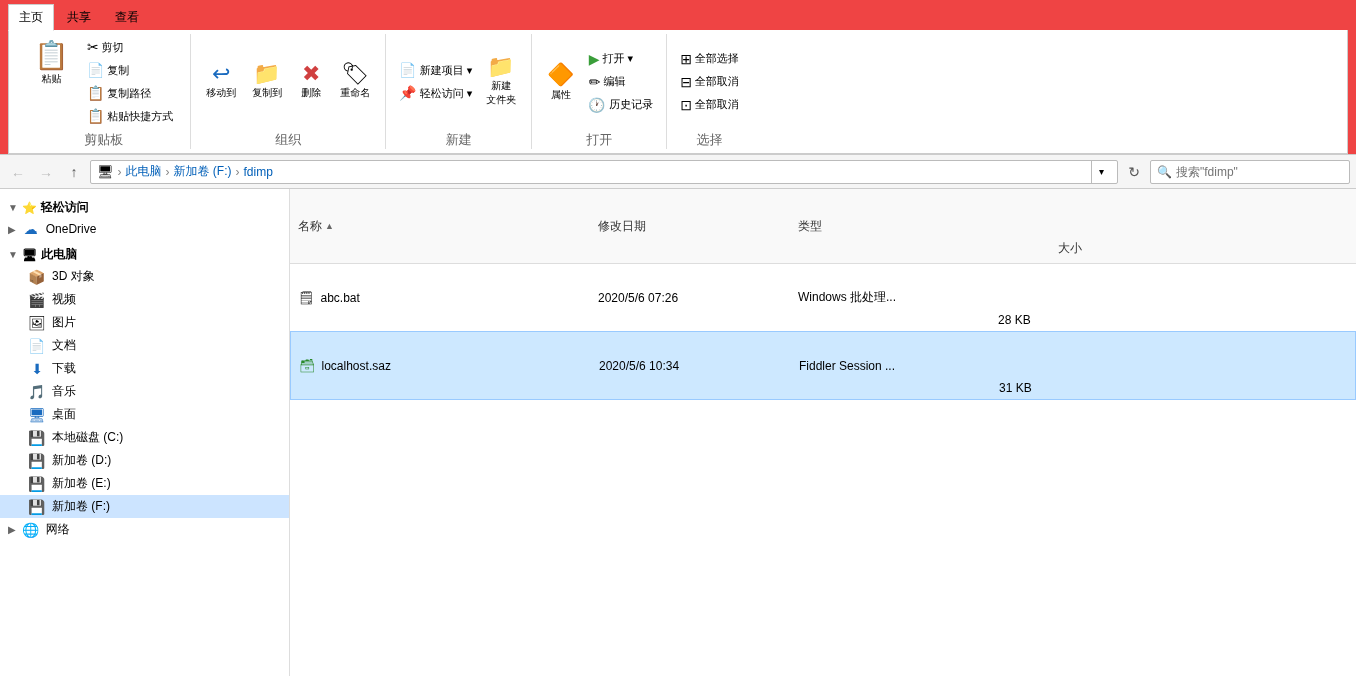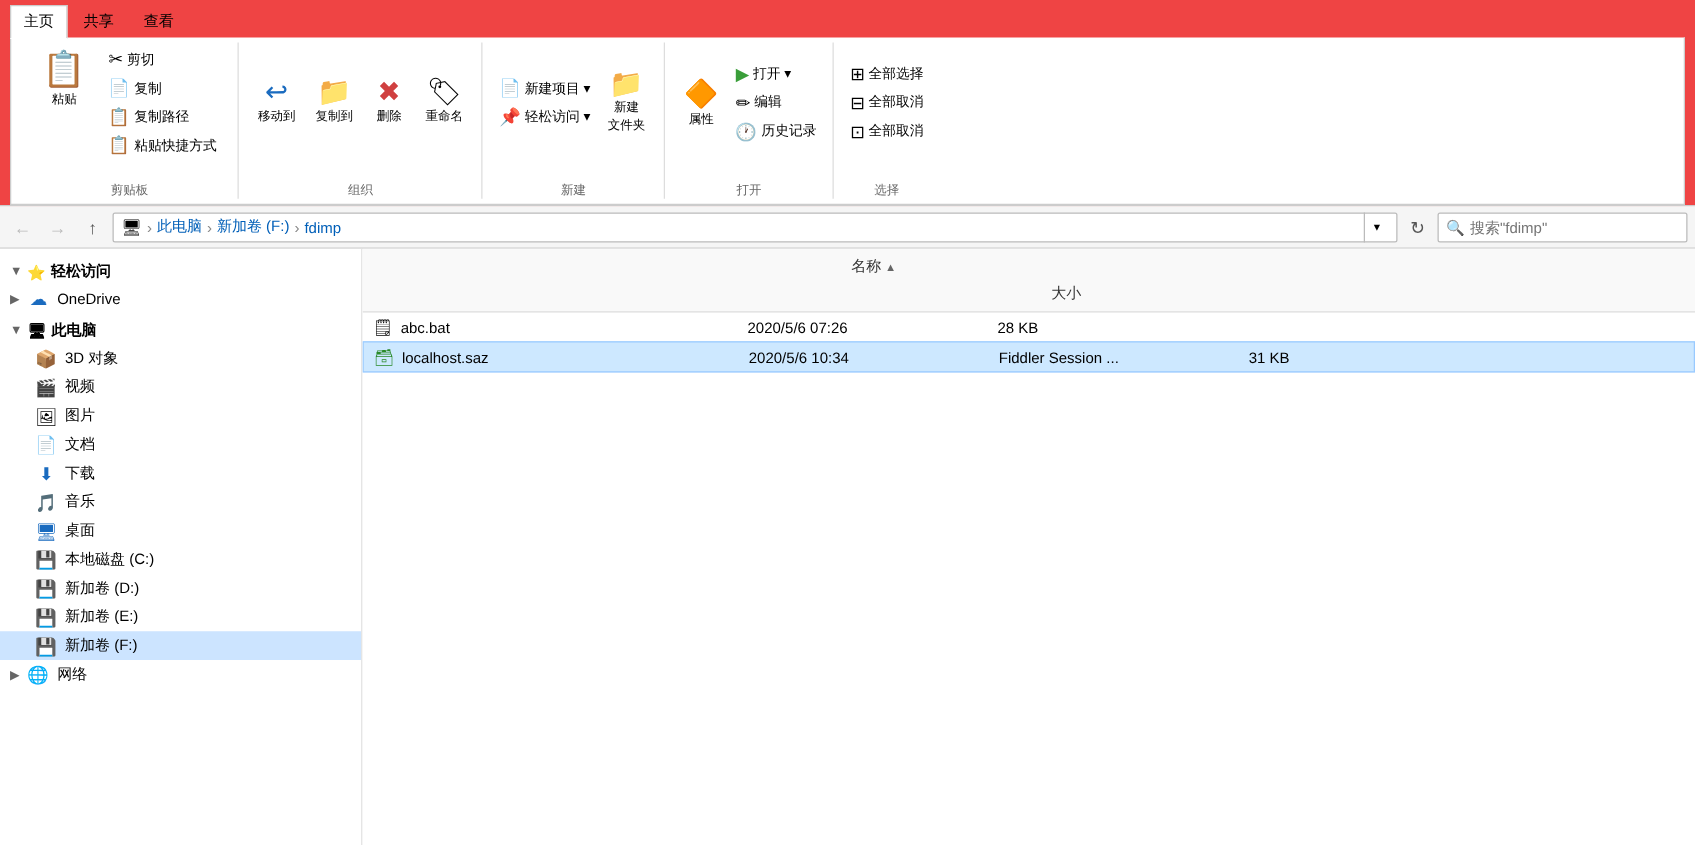--- a/index.html
+++ b/index.html
@@ -6,21 +6,21 @@
     body { font-family: 'Microsoft YaHei', 'SimSun', sans-serif; font-size: 12px; background: #f0f0f0; color: #000; user-select: none; overflow: hidden; width: 1356px; height: 676px; }
 
     
     .ribbon { background: #ef4444; border-bottom: 1px solid #ccc; padding: 4px 8px 0 8px; }
     .ribbon-tabs { display: flex; gap: 2px; }
     .ribbon-tab { padding: 4px 10px; font-size: 12px; cursor: pointer; border: 1px solid transparent; border-bottom: none; }
     .ribbon-tab.active { background: #fff; border-color: #ccc; border-bottom: 1px solid #fff; margin-bottom: -1px; }
     .ribbon-content { background: #fff; border: 1px solid #ccc; border-top: none; padding: 4px 8px; display: flex; align-items: stretch; gap: 0; }
     .ribbon-group { display: flex; flex-direction: column; align-items: center; padding: 0 8px; border-right: 1px solid #ddd; }
     .ribbon-group:last-child { border-right: none; }
-    .ribbon-group-label { font-size: 10px; color: #666; margin-top: 16px; text-align: center; }
+    .ribbon-group-label { font-size: 13px; color: #666; margin-top: 2px; text-align: center; }
     .ribbon-buttons { display: flex; align-items: center; gap: 2px; flex: 1; }
     .ribbon-btn { display: flex; flex-direction: column; align-items: center; padding: 2px 6px; cursor: pointer; border: 1px solid transparent; border-radius: 2px; min-width: 40px; }
     .ribbon-btn .icon { font-size: 22px; line-height: 1; }
     .ribbon-btn .label { font-size: 10px; text-align: center; margin-top: 1px; white-space: nowrap; }
     .ribbon-btn-small { display: flex; align-items: center; gap: 3px; padding: 2px 4px; cursor: pointer; border: 1px solid transparent; border-radius: 2px; font-size: 11px; white-space: nowrap; }
     .ribbon-btn-small .icon { font-size: 14px; }
     .small-group { display: flex; flex-direction: column; gap: 1px; }
 
     
     .address-bar { background: #f5f5f5; border-bottom: 1px solid #ccc; display: flex; align-items: center; padding: 3px 6px; gap: 4px; height: 34px; }
@@ -41,27 +41,27 @@
     
     .sidebar { width: 290px; background: #fff; border-right: 1px solid #ddd; overflow-y: auto; padding: 4px 0; flex-shrink: 0; }
     .sidebar-item { display: flex; align-items: center; gap: 6px; padding: 3px 8px; cursor: pointer; font-size: 12px; white-space: nowrap; }
     .sidebar-item.selected { background: #cce4ff; }
     .sidebar-item .si-icon { font-size: 14px; width: 18px; text-align: center; }
     .sidebar-section { padding: 6px 8px 2px 8px; font-weight: bold; font-size: 12px; display: flex; align-items: center; gap: 4px; cursor: pointer; }
     .expand-arrow { font-size: 10px; color: #666; }
 
     
     .file-area { flex: 1; background: #fff; overflow: auto; }
-    .file-header { display: flex; align-items: center; border-bottom: 1px solid #ddd; padding: 4px 0; background: #f9f9f9; flex-direction: column; }
+    .file-header { display: flex; align-items: center; border-bottom: 1px solid #ddd; padding: 4px 0; background: #f9f9f9; }
     .file-col { padding: 2px 8px; font-size: 12px; color: #333; cursor: pointer; display: flex; align-items: center; gap: 3px; }
     .file-col .sort-arrow { font-size: 9px; color: #666; }
     .col-name { width: 300px; }
     .col-date { width: 200px; }
     .col-type { width: 200px; }
-    .col-size { width: 100px; text-align: right; justify-content: flex-end; }
+    .col-size { width: 100px; text-align: right; justify-content: flex-end; margin-top: 45px; }
     .file-row { display: flex; align-items: center; padding: 2px 0; cursor: pointer; }
     .file-row.selected { background: #cde8ff; border: 1px solid #99caff; }
     .file-cell { padding: 2px 8px; font-size: 12px; }
     .file-name-cell { width: 300px; display: flex; align-items: center; gap: 6px; }
     .file-icon { font-size: 14px; }
     .file-date { width: 200px; }
     .file-type { width: 200px; }
     .file-size { width: 100px; text-align: left; padding-right: 16px; }
 
     
@@ -306,31 +306,38 @@
       <span>网络</span>
     </div>
   </div>
 
   <div class="file-area">
     <div class="file-header">
       <div class="file-col col-name">
         <span>名称</span>
         <span class="sort-arrow">▲</span>
       </div>
+      <div class="file-col col-date">
+        <span>修改日期</span>
+      </div>
+      <div class="file-col col-type">
+        <span>类型</span>
+      </div>
       <div class="file-col col-size">
         <span>大小</span>
       </div>
     </div>
 
     <div class="file-row">
       <div class="file-cell file-name-cell col-name">
         <span class="file-icon" style="font-size:13px;">🗒</span>
         <span>abc.bat</span>
       </div>
       <div class="file-cell file-date col-date">2020/5/6 07:26</div>
+      <div class="file-cell file-type col-type">Windows 批处理...</div>
       <div class="file-cell file-size col-size">28 KB</div>
     </div>
 
     <div class="file-row selected">
       <div class="file-cell file-name-cell col-name">
         <span class="file-icon" style="font-size:13px;color:#2a8a2a;">🗃</span>
         <span>localhost.saz</span>
       </div>
       <div class="file-cell file-date col-date">2020/5/6 10:34</div>
       <div class="file-cell file-type col-type">Fiddler Session ...</div>

